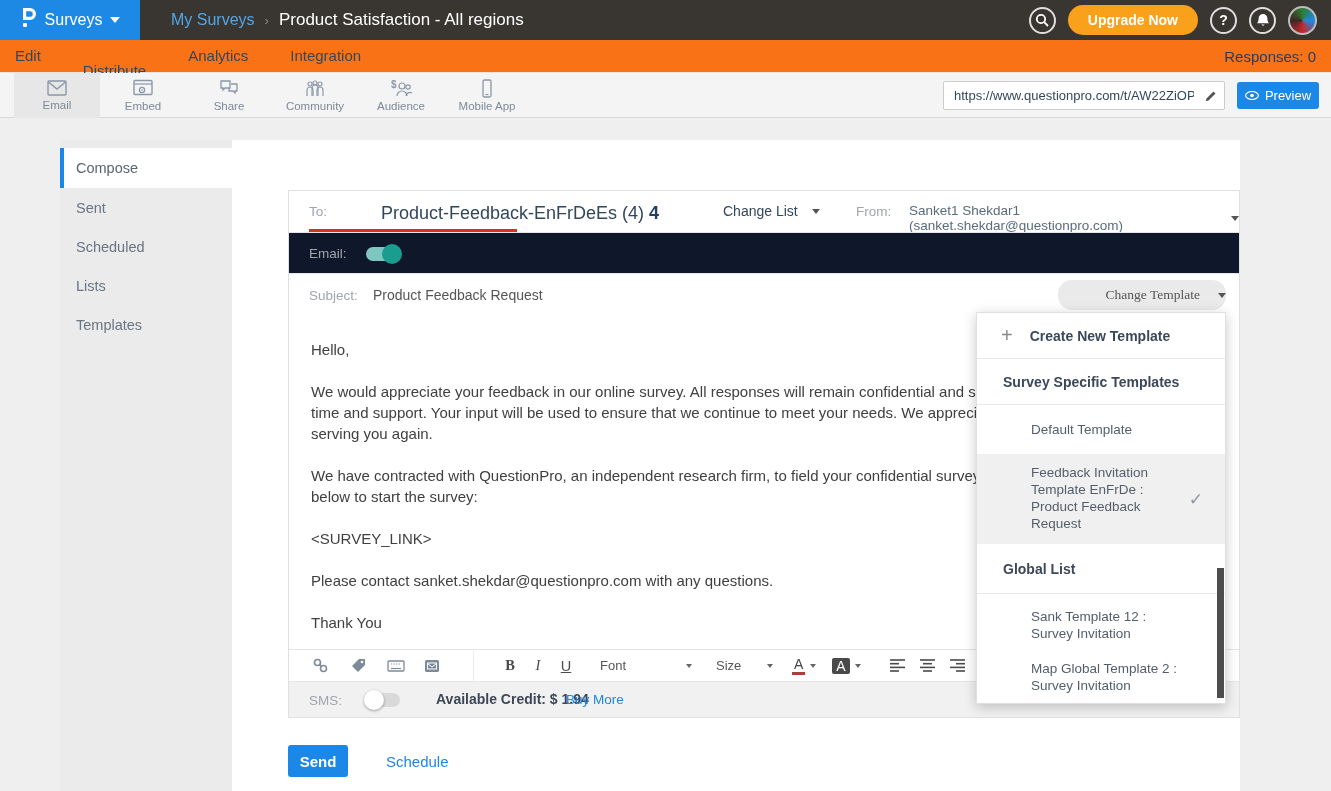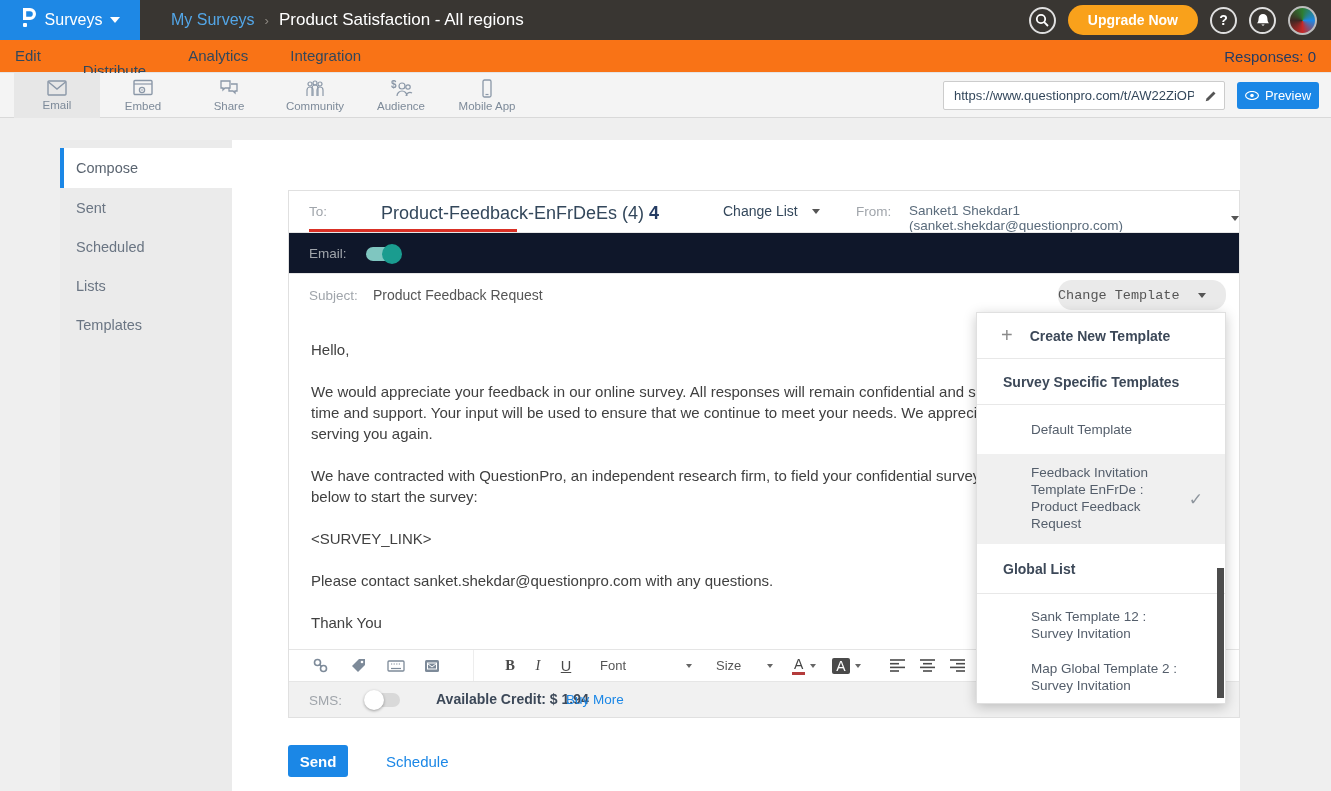--- a/index.html
+++ b/index.html
@@ -64,21 +64,21 @@
   .toggle .knob { position:absolute; width:20px; height:20px; border-radius:50%; top:-3px; }
   .toggle.on { background:#7fc6c0; }
   .toggle.on .knob { right:-2px; background:#1a9c8f; }
   .toggle.off { background:#d9d9d9; }
   .toggle.off .knob { left:-2px; background:#fff; box-shadow:0 1px 3px rgba(0,0,0,.35); }
   .row-email .toggle { left:77px; top:14px; }
 
   .row-subject { height:42px; background:#fff; border-top:1px solid #e6e6e6; position:relative; }
   .row-subject .field-label { position:absolute; left:20px; top:14px; }
   .subject-value { position:absolute; left:84px; top:13px; font-size:14px; color:#555; }
-  .change-template { position:absolute; left:769px; top:6px; width:168px; height:30px; background:#eaeaea; border:none; border-radius:14px; font-size:13.5px; color:#555; display:flex; align-items:center; justify-content:flex-start; gap:18px; cursor:pointer; font-family:Liberation Mono, monospace; }
+  .change-template { position:absolute; left:769px; top:6px; width:168px; height:30px; background:#eaeaea; border:none; border-radius:14px; font-size:13.5px; color:#555; display:flex; align-items:center; justify-content:flex-end; gap:18px; cursor:pointer; font-family:Liberation Serif, serif; }
 
   .body-area { height:334px; background:#fff; padding:24px 12px 0 22px; overflow:hidden; cursor:text; }
   .body-area p { font-size:15px; color:#404040; line-height:21px; margin-bottom:21px; max-width:918px; }
 
   .editor-bar { height:32px; border-top:1px solid #e5e5e5; display:flex; align-items:center; position:relative; }
   .ed-icon { width:30px; display:flex; justify-content:center; cursor:pointer; }
   .ed-sep { width:1px; height:32px; background:#ededed; margin:0 8px; }
   .ed-btn { font-size:14.5px; color:#4a4a4a; width:28px; text-align:center; cursor:pointer; }
   .ed-bold { font-weight:700; font-family:"Liberation Serif",serif; }
   .ed-italic { font-style:italic; font-family:"Liberation Serif",serif; }

